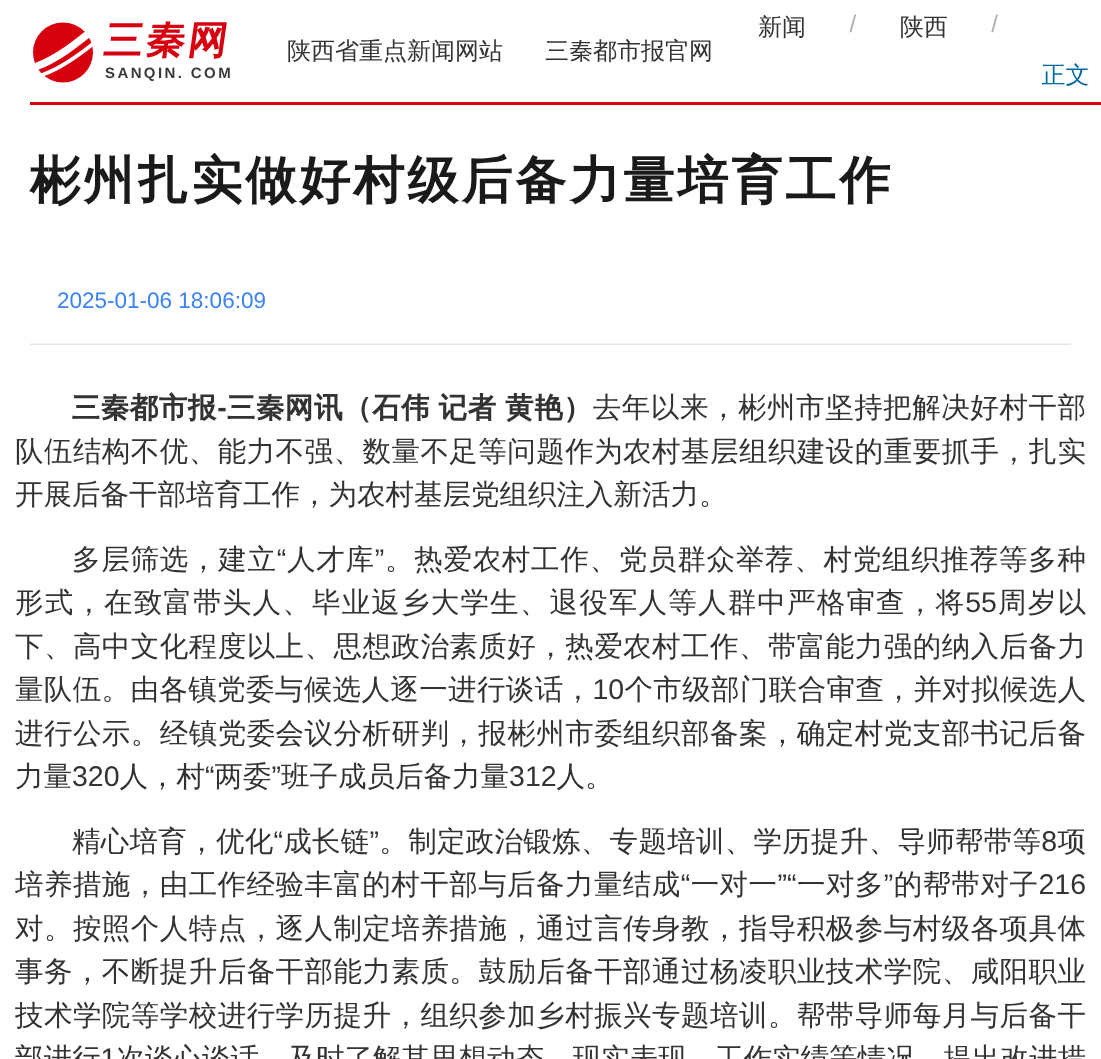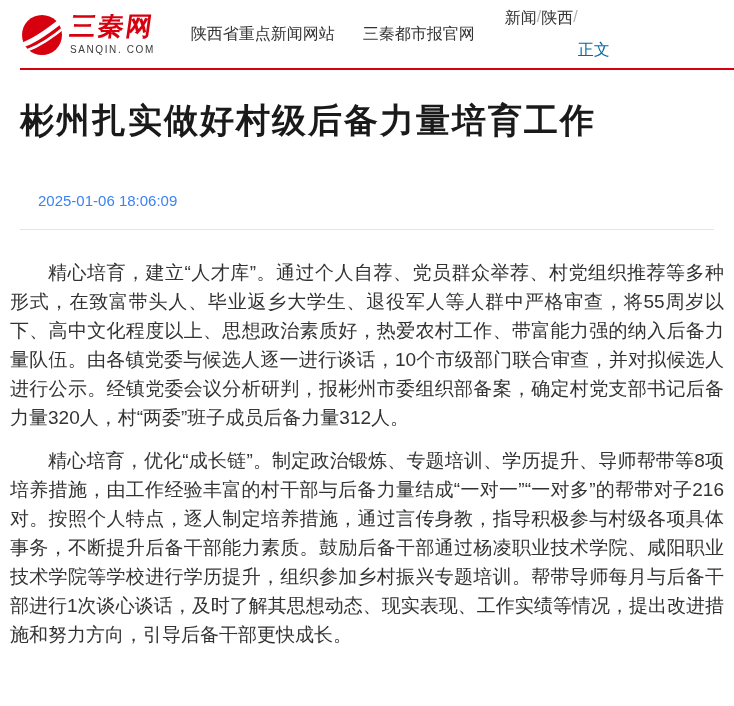--- a/index.html
+++ b/index.html
@@ -21,26 +21,26 @@
     border-bottom: 2px solid #d7000f;
   }
   .logo { display: flex; align-items: center; text-decoration: none; cursor: pointer; }
   .logo svg { display: block; }
   .logo-text { display: flex; flex-direction: column; margin-left: 2px; }
   .logo-cn {
     font-size: 26px; font-weight: 700; color: #d7000f;
     transform: skewX(-8deg); line-height: 1; letter-spacing: 2px;
   }
   .logo-en {
-    font-size: 10px; font-weight: 400; color: #3a3a3a;
+    font-size: 10px; font-weight: 700; color: #3a3a3a;
     letter-spacing: 1.6px; margin-top: 5px;
   }
   .site-links { margin-left: 36px; display: flex; gap: 28px; font-size: 16px; color: #333; white-space: nowrap; }
   .site-links .link { cursor: pointer; }
-  .breadcrumb { margin-left: 30px; display: flex; gap: 0; font-size: 16px; color: #333; white-space: nowrap; }
+  .breadcrumb { margin-left: 30px; display: flex; gap: 29px; font-size: 16px; color: #333; white-space: nowrap; }
   .breadcrumb a { color: #333; text-decoration: none; cursor: pointer; }
   .breadcrumb .sep { color: #b0b0b0; }
   .breadcrumb .current { color: #0369a1; margin-top: 32px; }
 
   
   h1.title {
     margin: 28px 20px 0 20px;
     font-size: 34px; line-height: 1.3;
     letter-spacing: 2px;
     color: #1a1a1a; font-weight: 700;
@@ -91,20 +91,21 @@
       <span class="current">正文</span>
     </nav>
   </header>
 
   <main>
     <h1 class="title">彬州扎实做好村级后备力量培育工作</h1>
     <div class="date">2025-01-06 18:06:09</div>
     <hr class="divider">
 
     <article>
+      <p><strong>三秦都市报-三秦网讯（石伟 记者 黄艳）</strong><span>去年以来，彬州市坚持把解决好村干部队伍结构不优、能力不强、数量不足等问题作为农村基层组织建设的重要抓手，扎实开展后备干部培育工作，为农村基层党组织注入新活力。</span></p>
 
-      <p>精心培育，建立“人才库”。通过个人自荐、党员群众举荐、村党组织推荐等多种形式，在致富带头人、毕业返乡大学生、退役军人等人群中严格审查，将55周岁以下、高中文化程度以上、思想政治素质好，热爱农村工作、带富能力强的纳入后备力量队伍。由各镇党委与候选人逐一进行谈话，10个市级部门联合审查，并对拟候选人进行公示。经镇党委会议分析研判，报彬州市委组织部备案，确定村党支部书记后备力量320人，村“两委”班子成员后备力量312人。</p>
+      <p>多层筛选，建立“人才库”。热爱农村工作、党员群众举荐、村党组织推荐等多种形式，在致富带头人、毕业返乡大学生、退役军人等人群中严格审查，将55周岁以下、高中文化程度以上、思想政治素质好，热爱农村工作、带富能力强的纳入后备力量队伍。由各镇党委与候选人逐一进行谈话，10个市级部门联合审查，并对拟候选人进行公示。经镇党委会议分析研判，报彬州市委组织部备案，确定村党支部书记后备力量320人，村“两委”班子成员后备力量312人。</p>
 
       <p><span>精心培育，优化“成长链”。制定政治锻炼、专题培训、学历提升、导师帮带等8项培养措施，由工作经验丰富的村干部与后备力量结成“一对一”“一对多”的帮带对子216对。按照个人特点，逐人制定培养措施，通过言传身教，指导积极参与村级各项具体事务，不断提升后备干部能力素质。鼓励后备干部通过</span><a class="inline-link">杨凌职业技术学院</a><span>、咸阳职业技术学院等学校进行学历提升，组织参加乡村振兴专题培训。帮带导师每月与后备干部进行1次谈心谈话，及时了解其思想动态、现实表现、工作实绩等情况，提出改进措施和努力方向，引导后备干部更快成长。</span></p>
     </article>
   </main>
 
 </div>
 
 </body></html>

